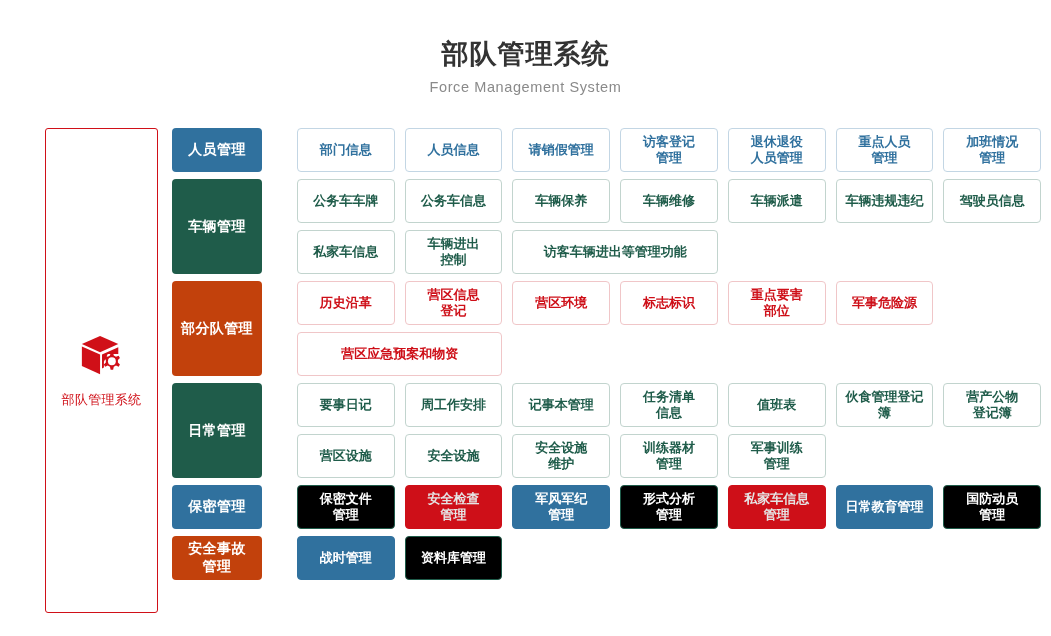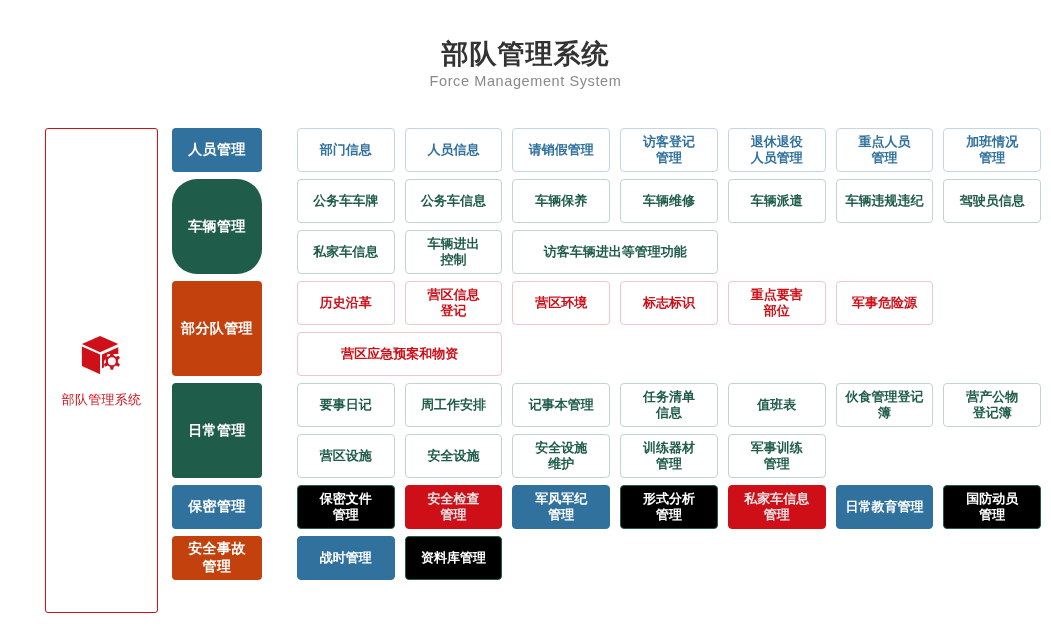--- a/index.html
+++ b/index.html
@@ -22,21 +22,21 @@
   }
   .header h1 {
     margin: 0;
     font-size: 27px;
     font-weight: bold;
     color: #333333;
     letter-spacing: 1px;
     line-height: 1.2;
   }
   .header .subtitle {
-    margin-top: 3px;
+    margin-top: 9px;
     font-size: 14.5px;
     color: #8a8a8a;
     letter-spacing: 0.6px;
     font-weight: normal;
   }
 
   
   .page-body {
     position: absolute;
     left: 0;
@@ -191,21 +191,21 @@
             <div class="tile out-blue">退休退役
 人员管理</div>
             <div class="tile out-blue">重点人员
 管理</div>
             <div class="tile out-blue">加班情况
 管理</div>
           </div>
         </div>
       </div>
       <div class="section">
-        <div class="cat-head green" style="white-space: pre-line; border-radius: 25px;">车辆管理</div>
+        <div class="cat-head green" style="white-space: pre-line;">车辆管理</div>
         <div class="rows">
           <div class="row">
             <div class="tile out-green">公务车车牌</div>
             <div class="tile out-green">公务车信息</div>
             <div class="tile out-green">车辆保养</div>
             <div class="tile out-green">车辆维修</div>
             <div class="tile out-green">车辆派遣</div>
             <div class="tile out-green">车辆违规违纪</div>
             <div class="tile out-green">驾驶员信息</div>
           </div>

